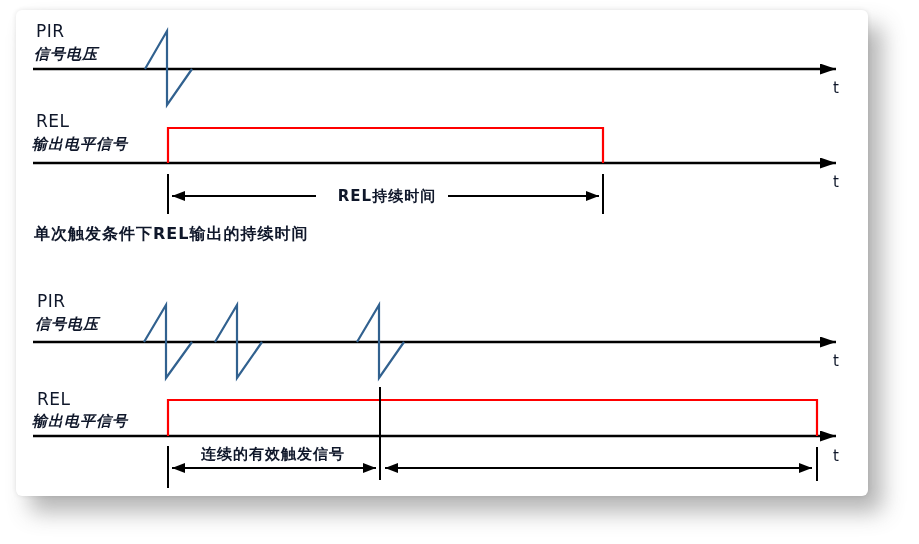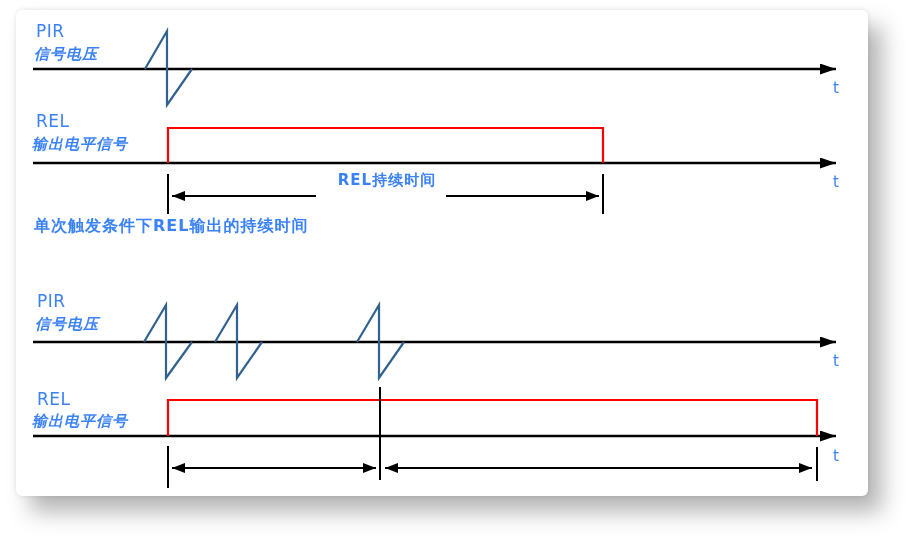--- a/index.html
+++ b/index.html
@@ -13,21 +13,21 @@
   .card {
     position: absolute; left: 16px; top: 10px;
     width: 852px; height: 486px;
     background: #ffffff;
     border-radius: 6px;
     box-shadow: 0 0 5px rgba(0,0,0,0.10), 14px 16px 22px rgba(90,90,90,0.45);
   }
   svg.overlay { position: absolute; left: 0; top: 0; width: 919px; height: 544px; }
   .lbl {
     position: absolute;
-    color: #3b82f6;
+    color: #0f172a;
     white-space: nowrap;
     line-height: 1.15;
   }
   .sig-name  { font-size: 17px; font-weight: 400; letter-spacing: 0.5px; }
   .sig-sub   { font-size: 15px; font-weight: 700; letter-spacing: 1px; font-style: italic; }
   .t-unit    { font-size: 15px; font-weight: 400; }
   .measure   { font-size: 15px; font-weight: 700; letter-spacing: 1px; text-align: center; }
   .caption   { font-size: 16px; font-weight: 700; letter-spacing: 1px; }
 </style>
 </head>
@@ -76,25 +76,26 @@
   </svg>
 
   <div class="lbl sig-name" style="left:36px; top:22px;">PIR</div>
   <div class="lbl sig-sub" style="left:34px; top:46px;">信号电压</div>
   <div class="lbl t-unit" style="left:828px; top:80px; width:16px; text-align:center;">t</div>
 
   <div class="lbl sig-name" style="left:36px; top:112px;">REL</div>
   <div class="lbl sig-sub" style="left:32px; top:136px;">输出电平信号</div>
   <div class="lbl t-unit" style="left:828px; top:174px; width:16px; text-align:center;">t</div>
 
-  <div class="lbl measure" style="left:326px; top:172px; width:122px; background:#fff;">REL持续时间</div>
+  <div class="lbl measure" style="left:326px; top:188px; width:122px; background:#fff;">REL持续时间</div>
 
-  <div class="lbl caption" style="left:34px; top:217px;">单次触发条件下REL输出的持续时间</div>
+  <div class="lbl caption" style="left:34px; top:225px;">单次触发条件下REL输出的持续时间</div>
 
   <div class="lbl sig-name" style="left:37px; top:292px;">PIR</div>
   <div class="lbl sig-sub" style="left:35px; top:316px;">信号电压</div>
   <div class="lbl t-unit" style="left:828px; top:353px; width:16px; text-align:center;">t</div>
 
   <div class="lbl sig-name" style="left:37px; top:390px;">REL</div>
   <div class="lbl sig-sub" style="left:32px; top:413px;">输出电平信号</div>
   <div class="lbl t-unit" style="left:828px; top:448px; width:16px; text-align:center;">t</div>
 
+  <div class="lbl measure" style="left:198px; top:446px; width:150px;">连续的有效触发信号</div>
 </div>
 
 </body></html>

